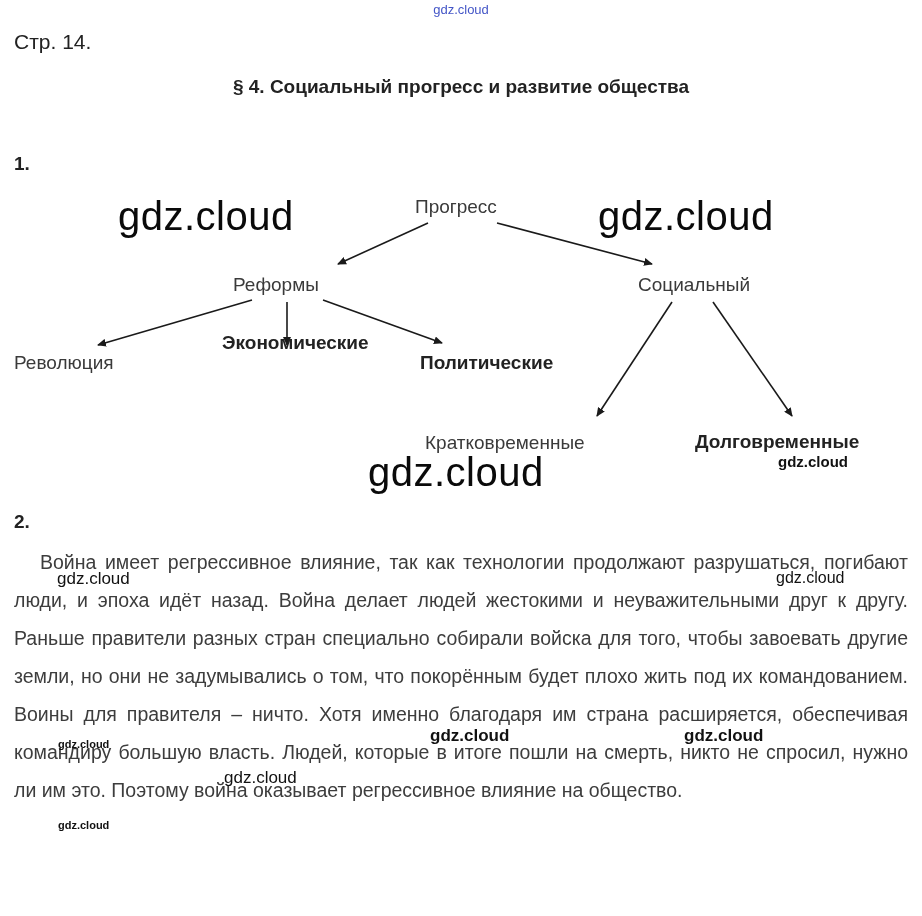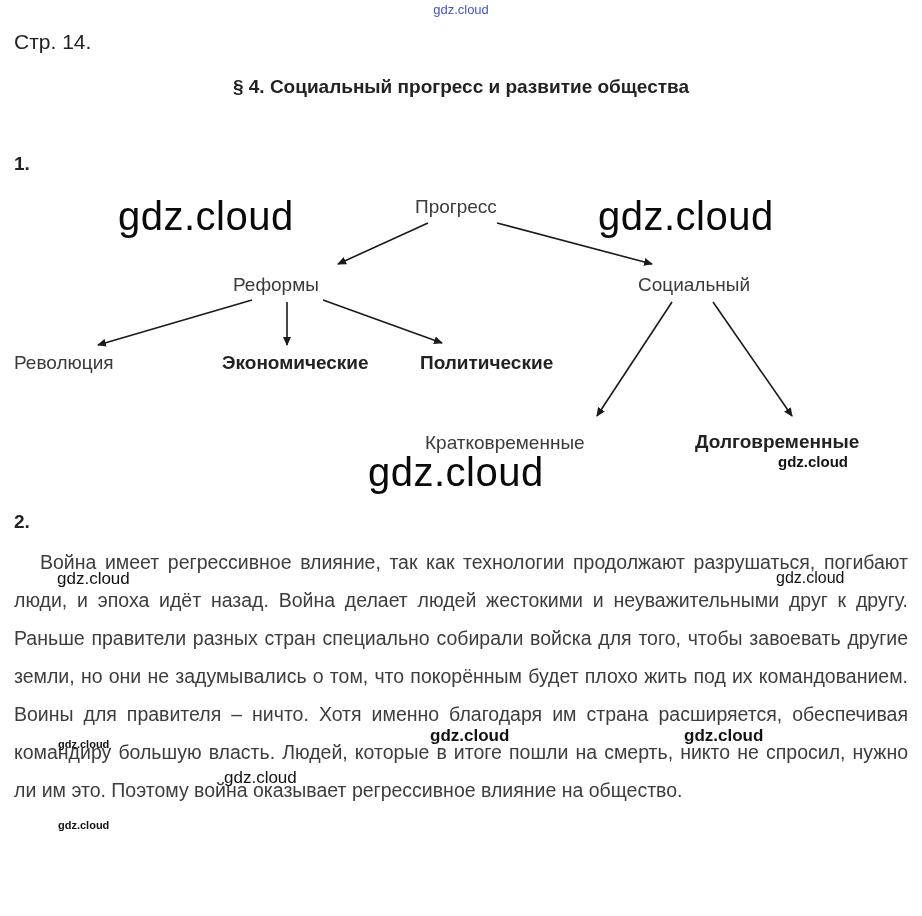--- a/index.html
+++ b/index.html
@@ -48,21 +48,21 @@
   .node {
     font-size: 19px;
     color: #3a3a3a;
   }
   .node.bold { font-weight: bold; color: #222; }
 
   .n-progress  { left: 415px; top: 196px; text-align: right; }
   .n-reforms   { left: 233px; top: 274px; }
   .n-revolution{ left: 638px; top: 274px; }
   .n-social    { left: 14px;  top: 352px; }
-  .n-economic  { left: 222px; top: 352px; }
+  .n-economic  { left: 222px; top: 332px; }
   .n-political { left: 420px; top: 352px; }
   .n-short     { left: 425px; top: 432px; }
   .n-long      { left: 695px; top: 431px; }
 
   .wm-large {
     font-size: 40px;
     font-weight: 500;
     color: #0a0a0a;
     letter-spacing: 0.5px;
   }

